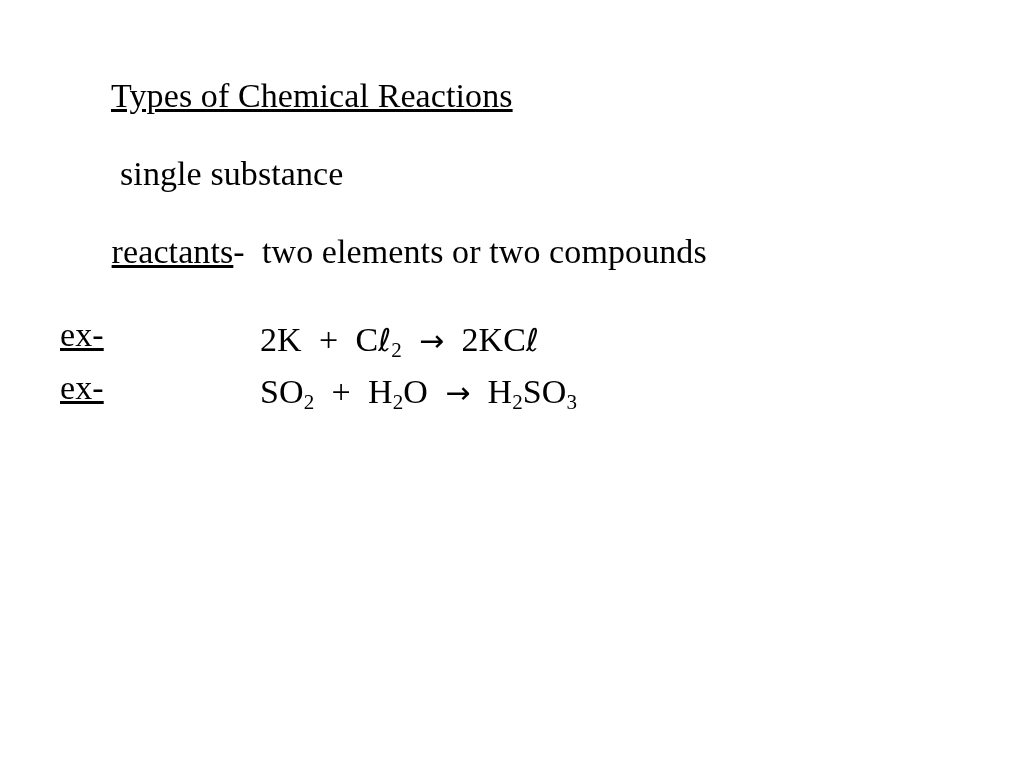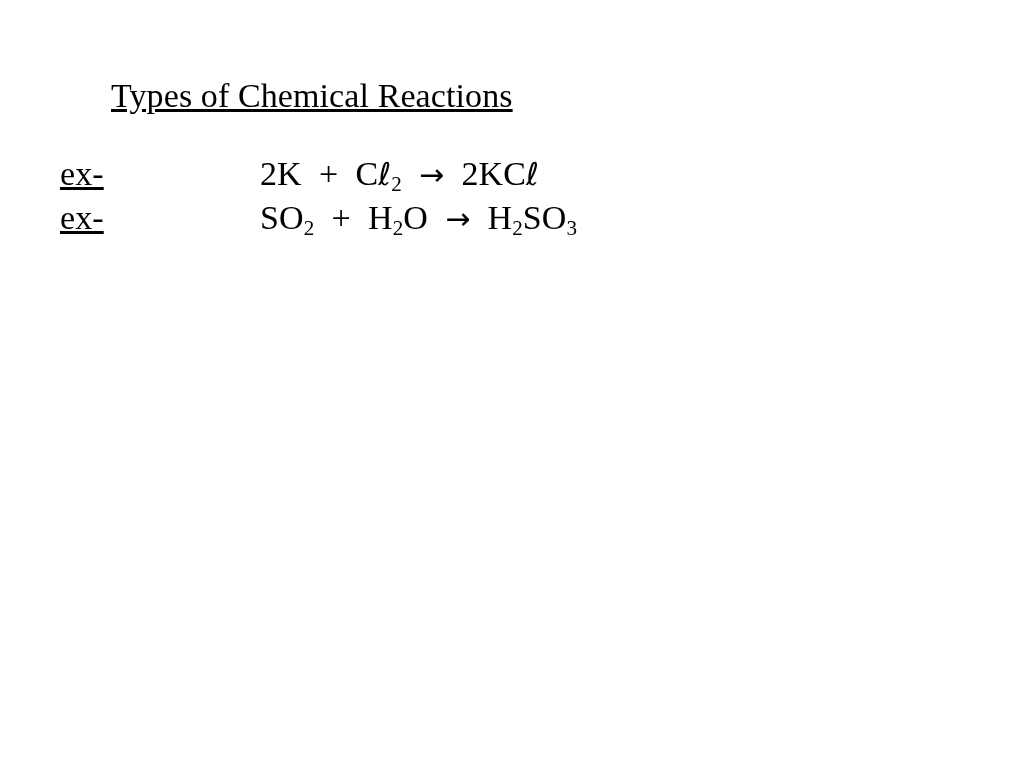--- a/index.html
+++ b/index.html
@@ -43,20 +43,21 @@
   .eq {
     display: flex;
     align-items: center;
   }
   .eq-label {
     width: 200px;
     flex: none;
   }
   .eq-body {
     white-space: pre;
+    margin-top: 9px;
   }
   sub {
     font-size: 0.62em;
     vertical-align: -0.28em;
     line-height: 0;
   }
   .arrow {
     font-family: "DejaVu Sans", sans-serif;
     font-size: 0.88em;
   }
@@ -72,21 +73,25 @@
 <body>
 
 <div class="slide">
   <div class="content">
 
     <div class="line">
       <span class="u">Types of Chemical Reactions</span>
     </div>
 
 
+    <div class="line indent-cont">single substance</div>
 
+    <div class="line">
+      <span class="u">reactants</span><span>-  two elements or two compounds</span>
+    </div>
 
 
     <div class="line eq">
       <span class="eq-label u">ex-</span>
       <span class="eq-body"><span>2K</span><span>  </span><span>+</span><span>  </span><span>C</span><span class="script-l">ℓ</span><sub>2</sub><span>  </span><span class="arrow">→</span><span>  </span><span>2KC</span><span class="script-l">ℓ</span></span>
     </div>
 
     <div class="line eq gap-before">
       <span class="eq-label u">ex-</span>
       <span class="eq-body"><span>SO</span><sub>2</sub><span>  </span><span>+</span><span>  </span><span>H</span><sub>2</sub><span>O</span><span>  </span><span class="arrow">→</span><span>  </span><span>H</span><sub>2</sub><span>SO</span><sub>3</sub></span>

